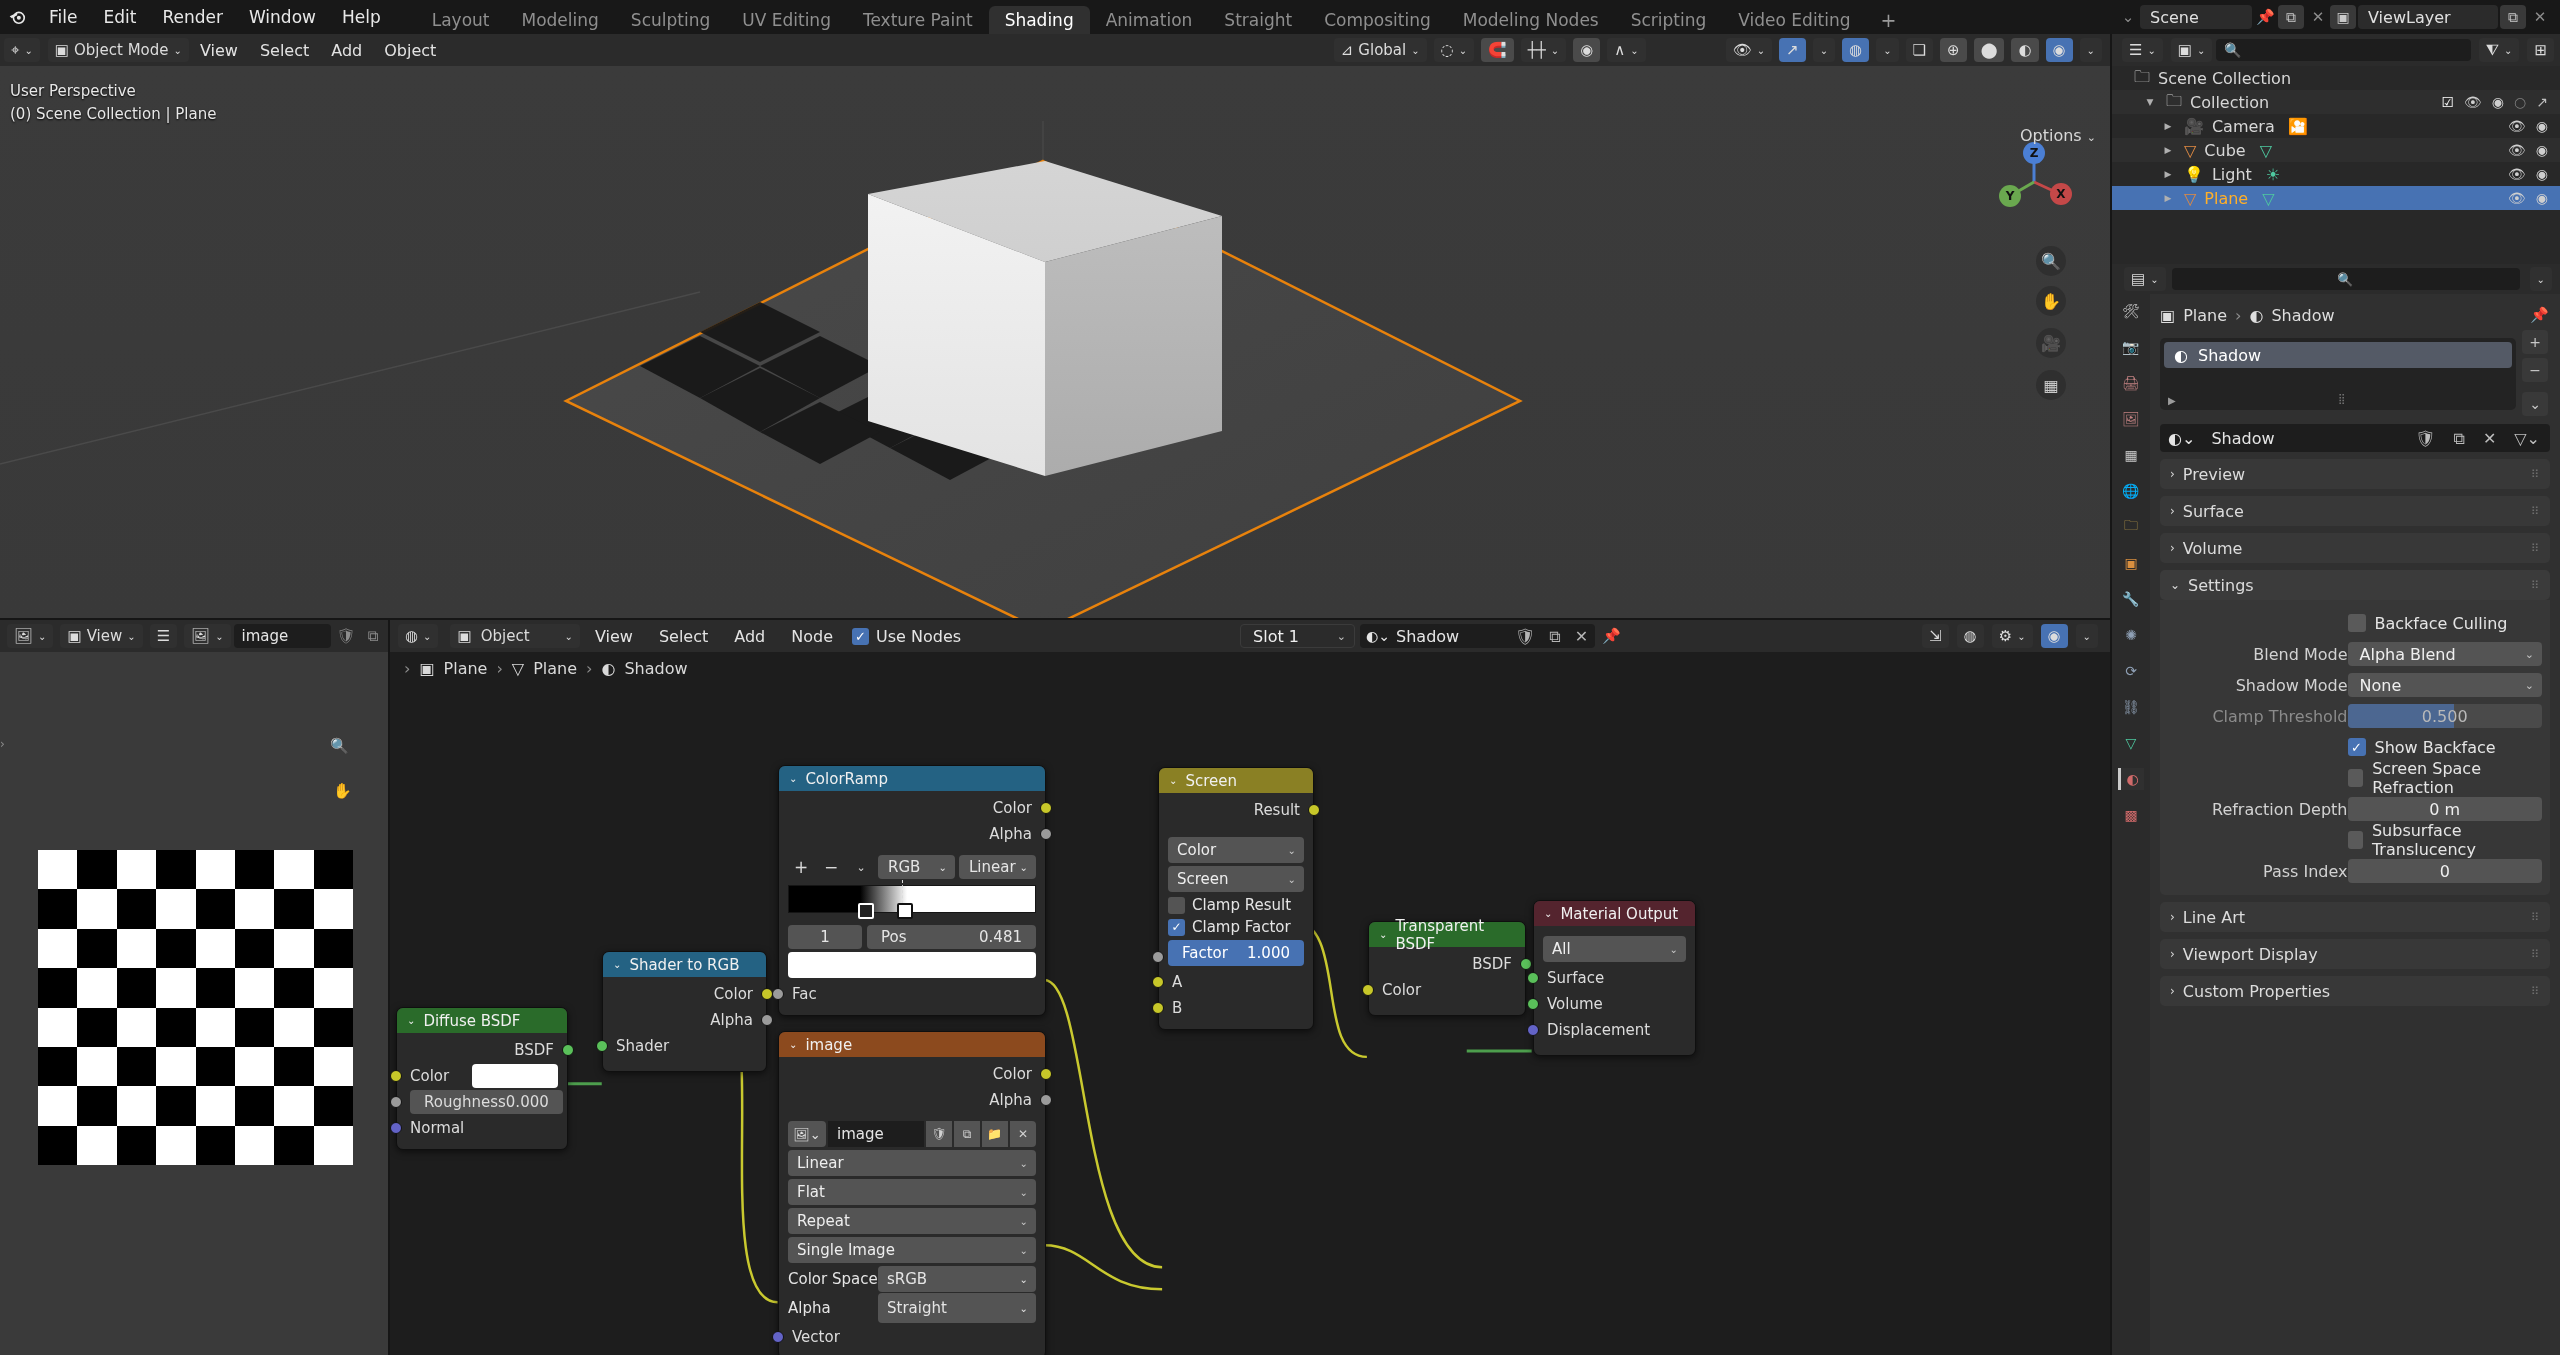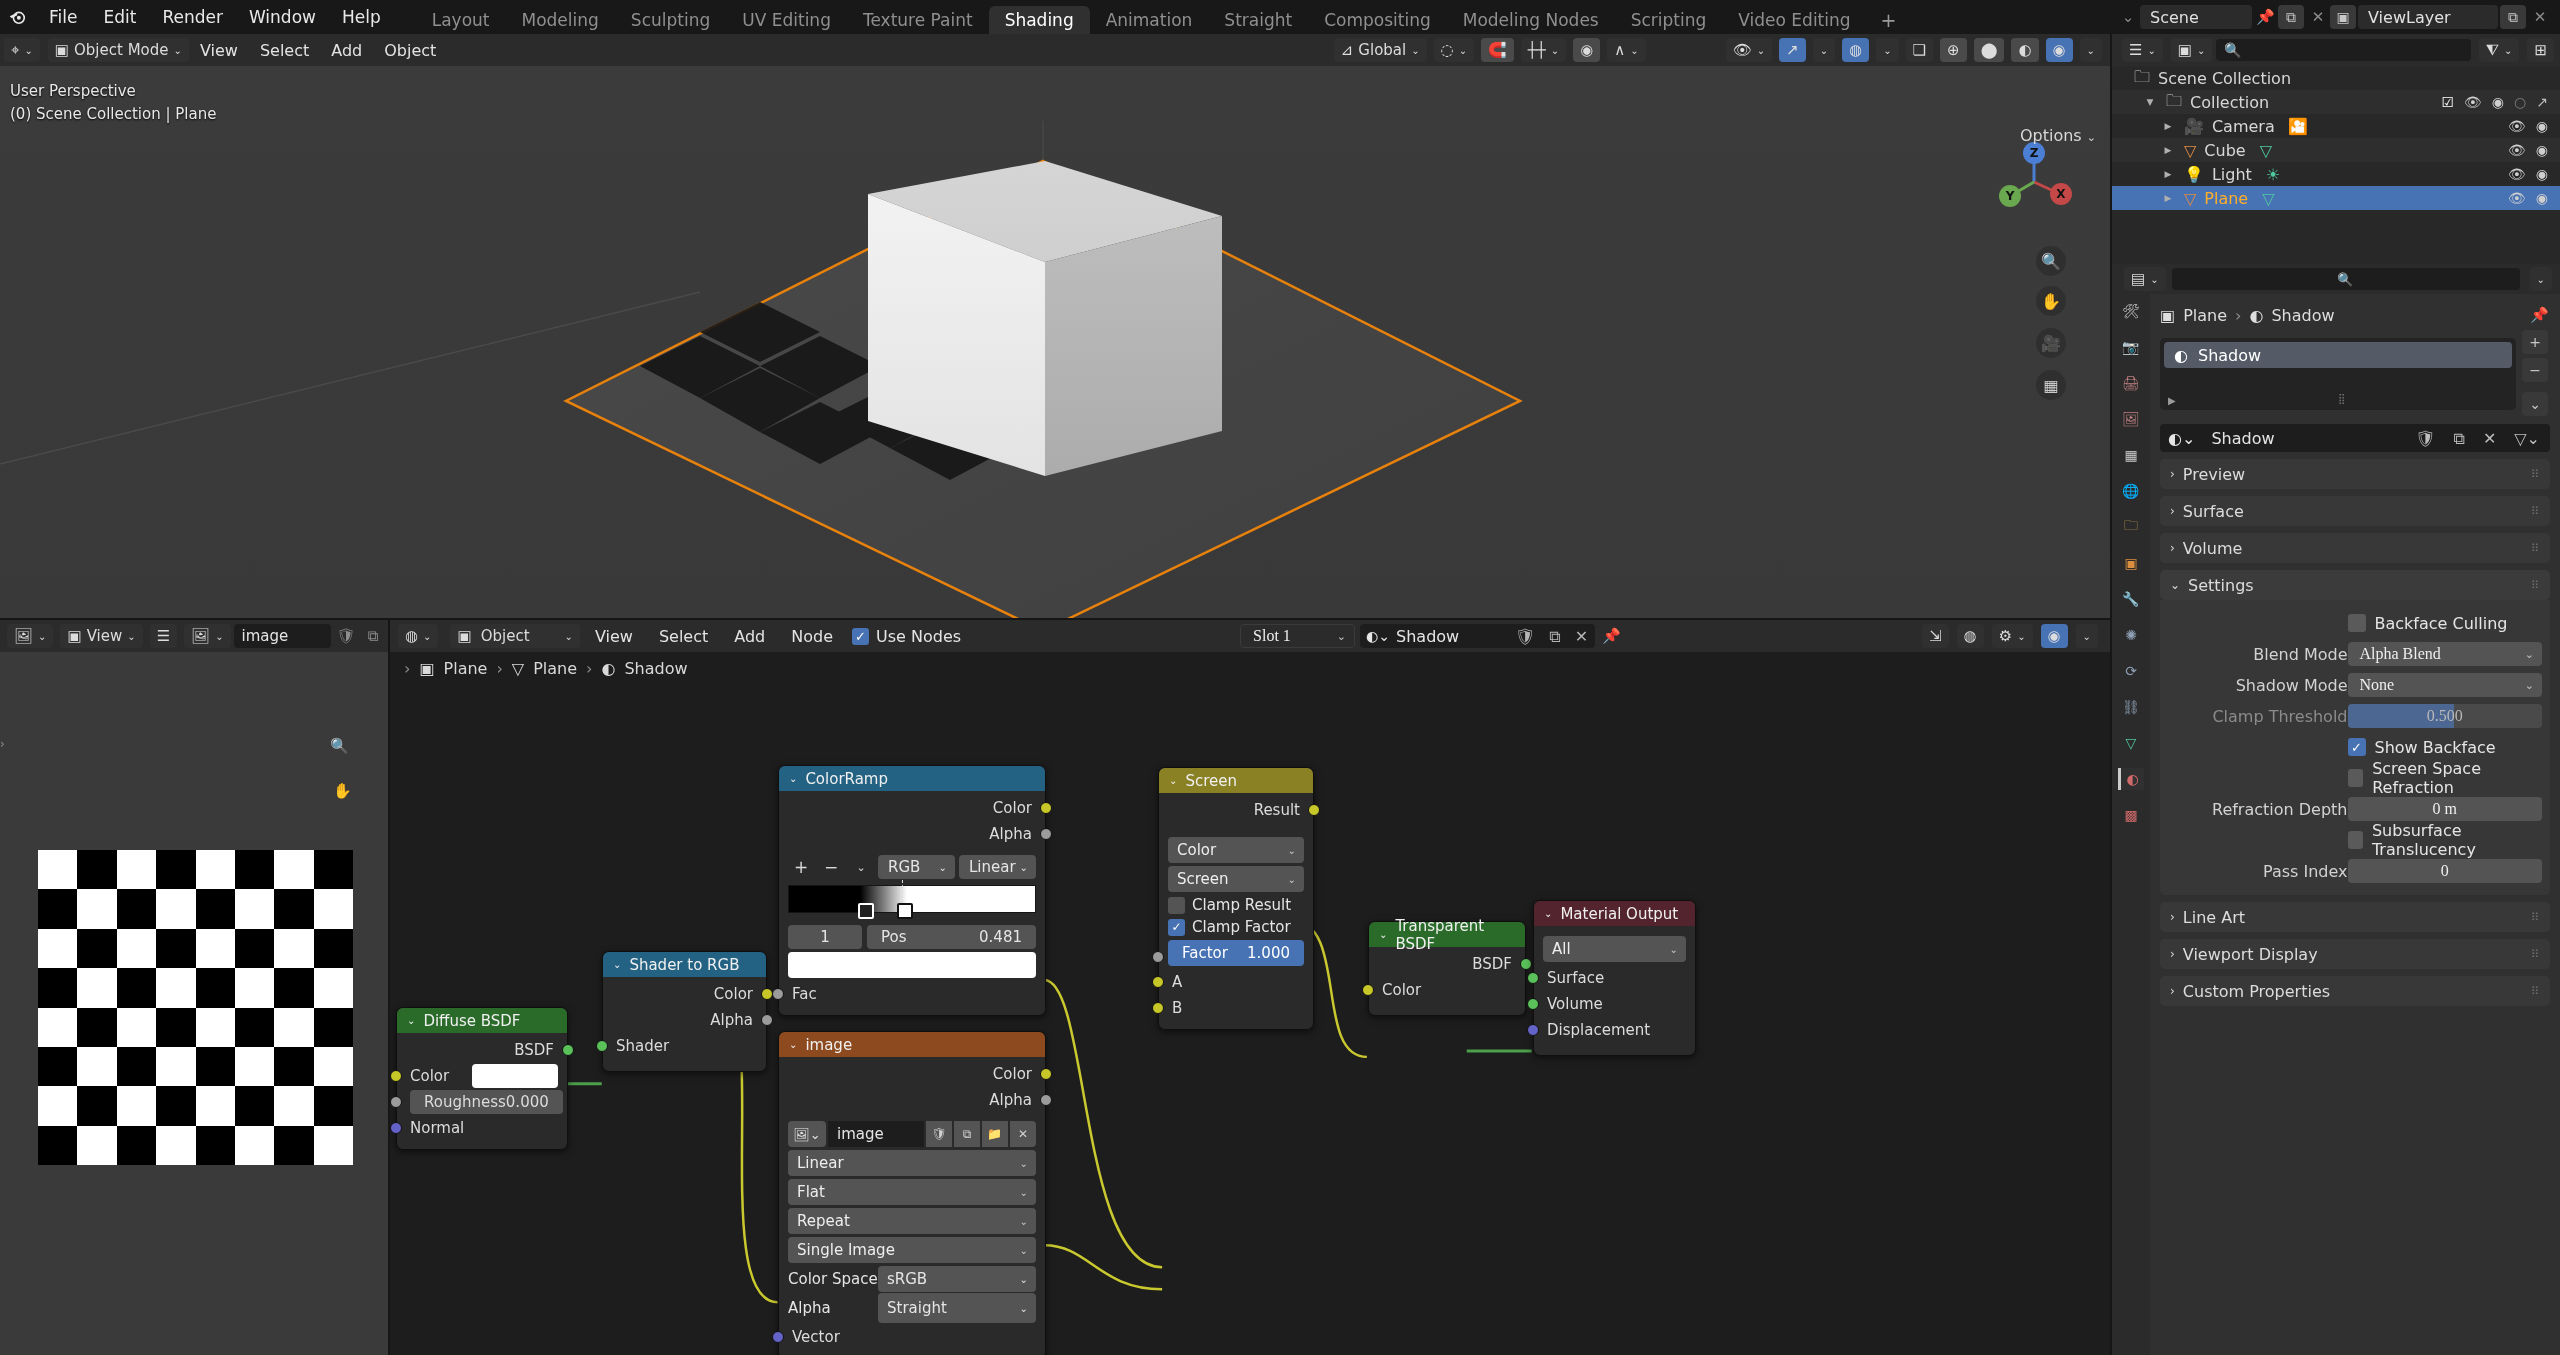--- a/index.html
+++ b/index.html
@@ -74,21 +74,21 @@
   .matlist { background:#232323; border-radius:5px; height:72px; margin-top:8px; position:relative; padding:4px;}
   .matitem { height:26px; background:#545a66; border-radius:4px; display:flex; align-items:center;
      padding:0 10px; gap:10px; font-size:16px; color:#fff; }
   .matname { display:flex; align-items:center; height:28px; background:#1d1d1d; border-radius:4px;
      margin-top:8px; padding:0 4px; gap:6px; font-size:16px; }
   .panel-hdr { height:30px; background:#383838; border-radius:5px; margin-top:7px; display:flex;
      align-items:center; padding:0 10px; font-size:16px; color:#dcdcdc; gap:8px;}
   .prow { display:flex; align-items:center; height:28px; margin-top:3px; font-size:16px; }
   .plabel { width:48%; text-align:right; color:#d2d2d2; }
   .pval { flex:1; height:24px; background:#545454; border-radius:4px; display:flex; align-items:center;
-     justify-content:center; position:relative; color:#efefef; font-size:16px;font-family:Liberation Serif, serif;}
+     justify-content:center; position:relative; color:#efefef; font-size:16px;}
   .pval .chev { position:absolute; right:8px; font-size:11px; color:#c4c4c4; }
   .chk { width:18px; height:18px; border-radius:3px; background:#5a5a5a; }
   .chk.on { background:#4772b3; color:#fff; font-size:13px; display:flex; align-items:center; justify-content:center;}
   .dots { margin-left:auto; color:#6d6d6d; font-size:11px; letter-spacing:1px; }
 
   
   .imged { position:absolute; left:0; top:618px; width:388px; height:737px; background:#303030;
      border-top:2px solid #161616; }
   .ie-header { height:32px; background:#2b2b2b; display:flex; align-items:center; padding:0 3px; gap:3px; }
   .ie-canvas { position:absolute; top:32px; left:0; right:0; bottom:0; background:#3a3a3a; }

